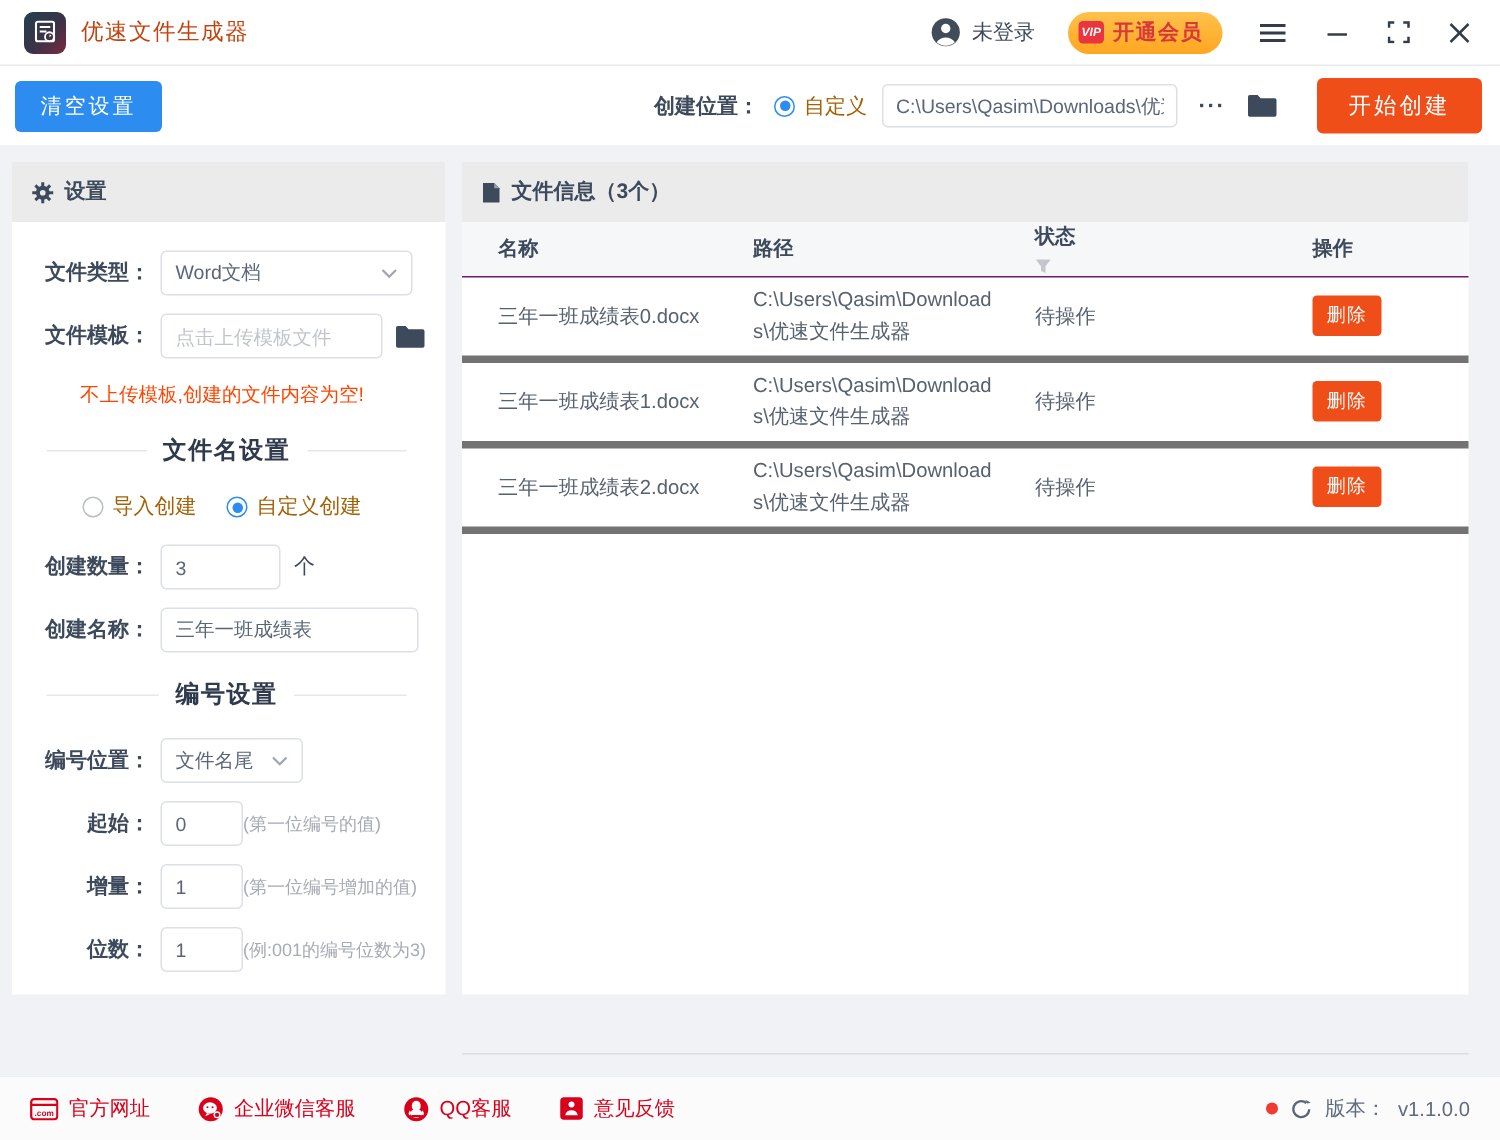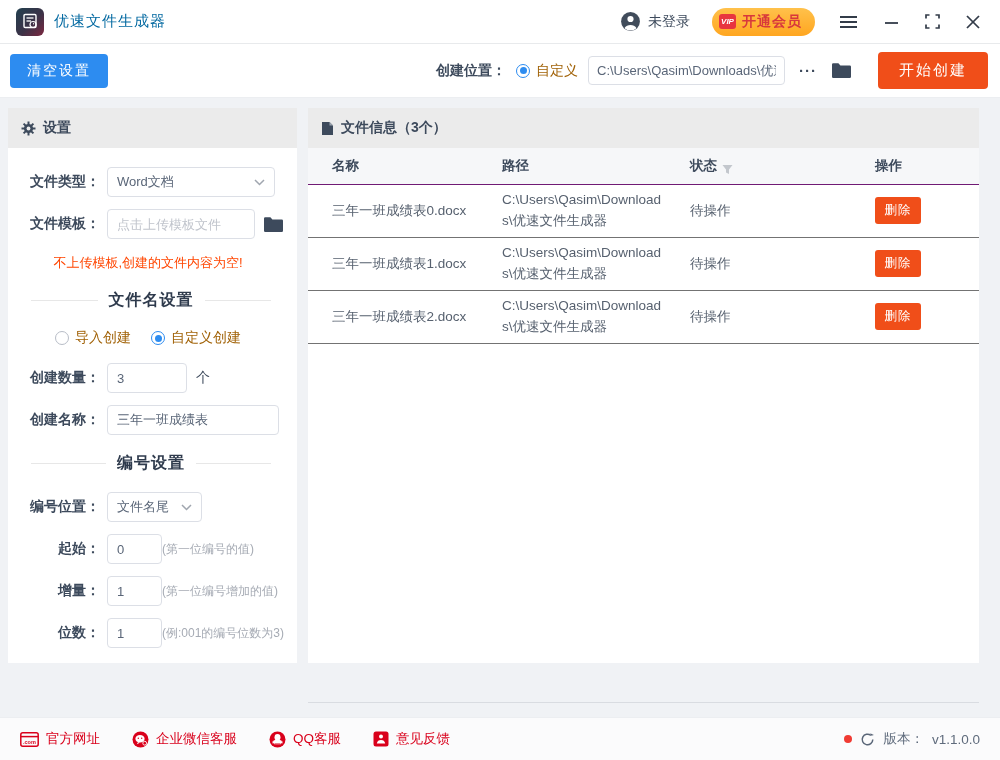--- a/index.html
+++ b/index.html
@@ -2,21 +2,21 @@
 <html><head>
 <meta charset="utf-8">
 <style>
   * { margin:0; padding:0; box-sizing:border-box; }
   html,body { width:1000px; height:760px; overflow:hidden; }
   body { font-family:"Liberation Sans","DejaVu Sans",sans-serif; background:#fff; color:#3d4a5c; }
 
   
   .titlebar { height:44px; display:flex; align-items:center; padding:0 18px 0 16px; background:#fff; border-bottom:1px solid #e8eaec; }
   .app-icon { width:28px; height:28px; border-radius:6px; background:linear-gradient(135deg,#22404f 0%,#3b3247 55%,#7c2840 100%); display:flex; align-items:center; justify-content:center; }
-  .app-title { margin-left:10px; font-size:15px; color:#0369a1; letter-spacing:1px; }
+  .app-title { margin-left:10px; font-size:15px; color:#c2410c; letter-spacing:1px; }
   .tb-right { margin-left:auto; display:flex; align-items:center; gap:22px; }
   .user-box { display:flex; align-items:center; gap:7px; font-size:14px; color:#3d4a5c; cursor:pointer; }
   .vip-btn { display:flex; align-items:center; gap:6px; background:linear-gradient(180deg,#ffc14b,#ffa620); border:none; border-radius:15px; padding:5px 13px 5px 7px; cursor:pointer; }
   .vip-badge { width:17px; height:15px; background:#e8353f; border-radius:3px; color:#fff; font-size:8px; font-weight:bold; font-style:italic; display:flex; align-items:center; justify-content:center; }
   .vip-label { font-size:14px; font-weight:700; color:#d8383c; letter-spacing:1px; }
   .win-btn { background:none; border:none; cursor:pointer; display:flex; align-items:center; justify-content:center; padding:2px; }
 
   
   .toolbar { height:54px; display:flex; align-items:center; padding:0 12px 0 10px; background:#fff; border-bottom:1px solid #eceef1; }
   .btn-blue { background:#2d8cf0; color:#fff; border:none; border-radius:4px; padding:8px 17px; font-size:14px; letter-spacing:2px; cursor:pointer; }
@@ -56,22 +56,22 @@
   .hint { margin-left:0; font-size:12px; color:#a6abb4; white-space:nowrap; }
   .warning { margin:15px 0 4px; text-align:center; font-size:13px; color:#ff4500; }
   .sec-head { display:flex; align-items:center; gap:11px; margin:18px 8px 18px 14px; }
   .sec-head .line { flex:1; height:1px; background:#e7e7e7; }
   .sec-head .txt { font-size:16px; font-weight:700; color:#2f3b4d; letter-spacing:1px; }
   .radio-row { display:flex; justify-content:center; gap:20px; margin-bottom:16px; }
   .folder-btn { margin-left:8px; }
 
   
   .tbl-head { display:grid; grid-template-columns:170px 188px 185px 1fr; align-items:center; height:37px; background:#f6f7f9; padding-left:24px; border-bottom:1px solid #701a75; font-size:13.5px; font-weight:700; color:#3d4a5c; }
-  .th-status { display:flex; align-items:flex-end; gap:5px; }
-  .trow { display:grid; grid-template-columns:170px 188px 185px 1fr; align-items:center; min-height:48px; padding:5px 0 5px 24px; border-bottom:1px solid #737373; font-size:13.5px; color:#57616f; }
+  .th-status { display:flex; align-items:flex-start; gap:5px;flex-direction:column; }
+  .trow { display:grid; grid-template-columns:170px 188px 185px 1fr; align-items:center; min-height:48px; padding:5px 0 5px 24px; border-bottom:5px solid #737373; font-size:13.5px; color:#57616f; }
   .cell-path { width:165px; word-break:break-all; line-height:1.55; }
   .btn-del { width:46px; height:27px; background:#f04e19; color:#fff; border:none; border-radius:3px; font-size:12.5px; cursor:pointer; letter-spacing:1px; }
 
   
   .footer { height:43px; background:#fbfbfc; border-top:1px solid #eceef1; display:flex; align-items:center; padding:0 20px; gap:32px; }
   .flink { display:flex; align-items:center; gap:7px; font-size:13.5px; color:#d9001b; cursor:pointer; }
   .f-right { margin-left:auto; display:flex; align-items:center; gap:8px; font-size:13.5px; color:#5f6b7c; }
   .red-dot { width:8px; height:8px; border-radius:50%; background:#f03b33; }
   svg { display:block; }
 </style>

